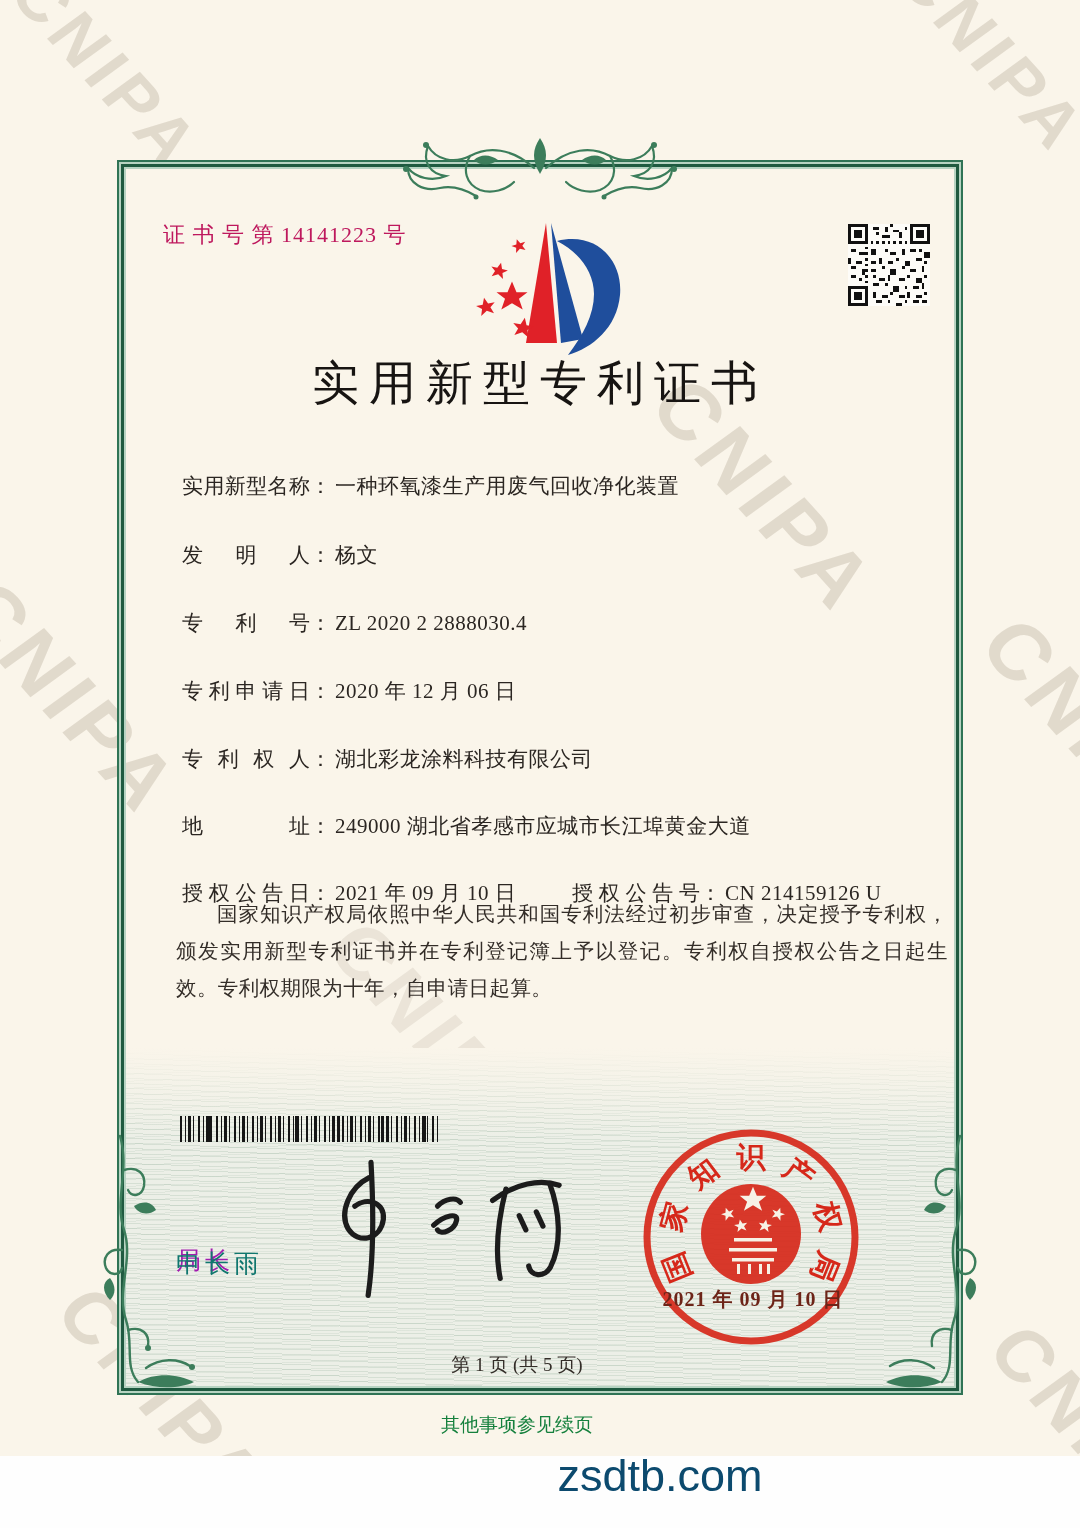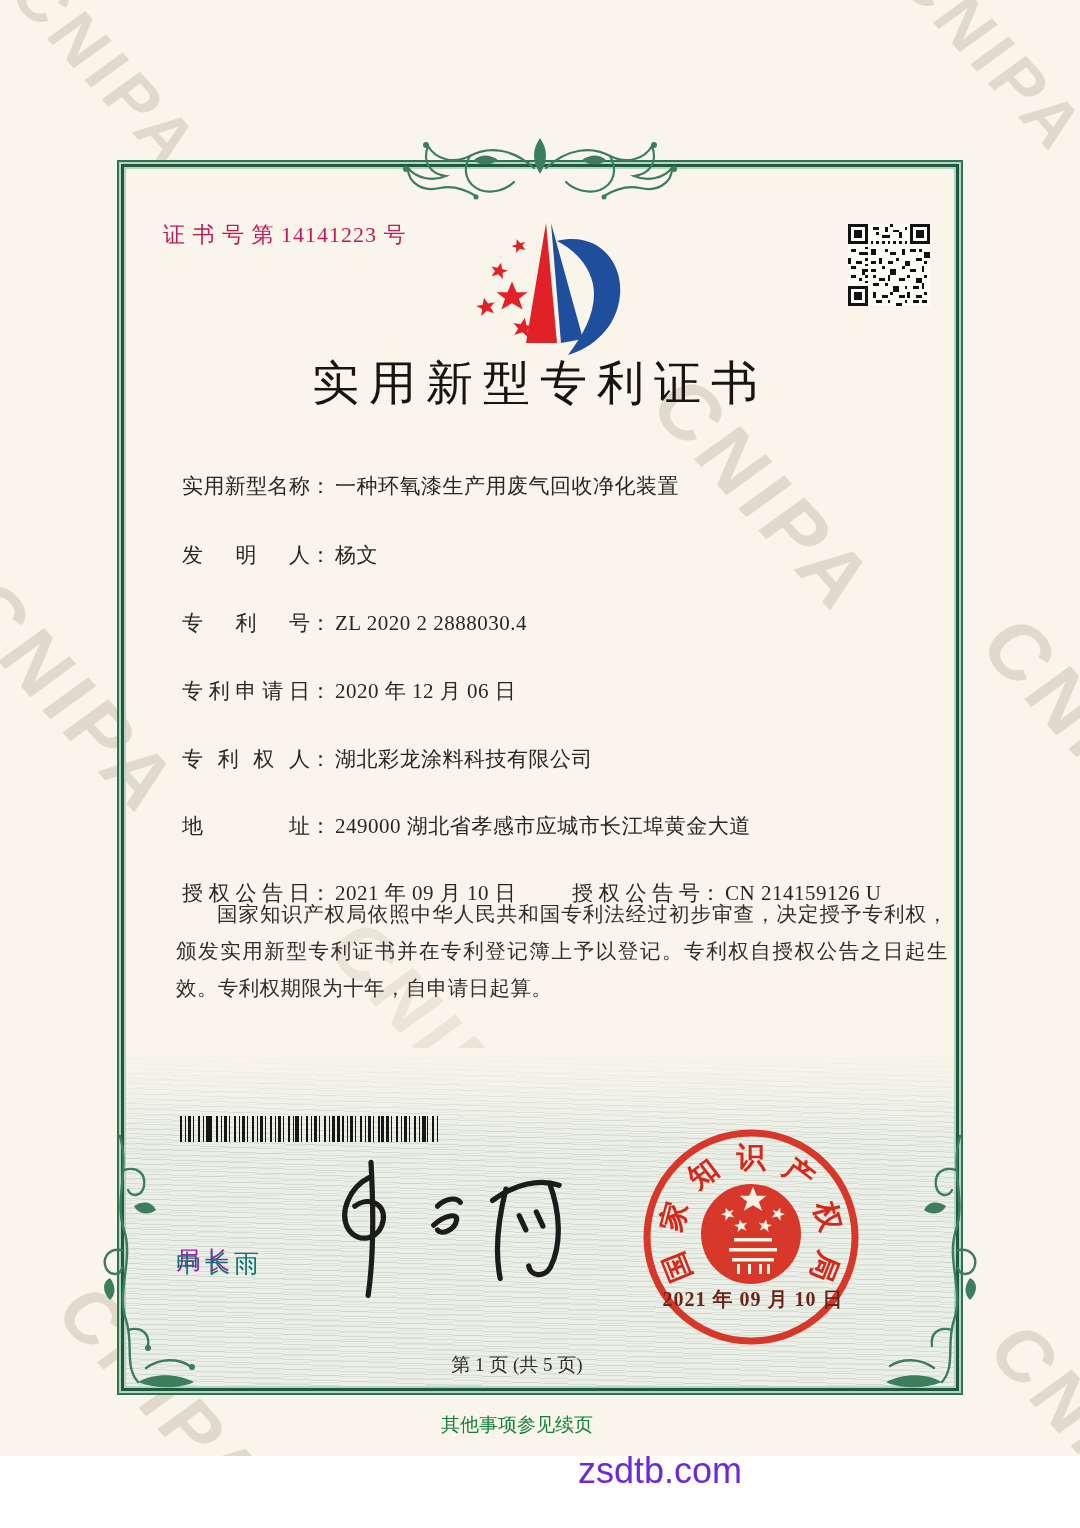--- a/index.html
+++ b/index.html
@@ -60,21 +60,21 @@
   .seal-char{position:absolute;left:50%;top:50%;width:34px;margin-left:-17px;margin-top:-17px;
      height:34px;text-align:center;font-size:29px;font-weight:700;color:#d6281a;line-height:34px;}
   .seal-date{left:653px;top:1286px;width:200px;text-align:center;font-size:20px;
      font-weight:700;color:#6d2418;z-index:4;letter-spacing:1px;}
 
   .page-info{left:117px;top:1352px;width:800px;text-align:center;font-size:19px;color:#332d28;}
   .cont-note{left:117px;top:1412px;width:800px;text-align:center;font-size:19px;color:#15803d;}
 
   .bottom-strip{position:absolute;left:0;top:1456px;width:1080px;height:72px;background:#fefefe;z-index:2;}
   .site-wm{left:500px;top:1450px;width:320px;text-align:center;z-index:3;
-     font-family:"Liberation Sans","DejaVu Sans",sans-serif;font-size:36px;color:#6d28d9;}
+     font-family:"Liberation Sans","DejaVu Sans",sans-serif;font-size:45px;color:#0c4a6e;}
 
   svg{display:block;}
 </style>
 </head>
 <body>
 
 <span class="wm" style="left:-14px;top:30px;font-size:68px;">CNIPA</span>
 <span class="wm" style="left:872px;top:14px;font-size:68px;">CNIPA</span>
 <span class="wm" style="left:622px;top:448px;font-size:82px;">CNIPA</span>
 <span class="wm" style="left:-74px;top:650px;font-size:82px;">CNIPA</span>

